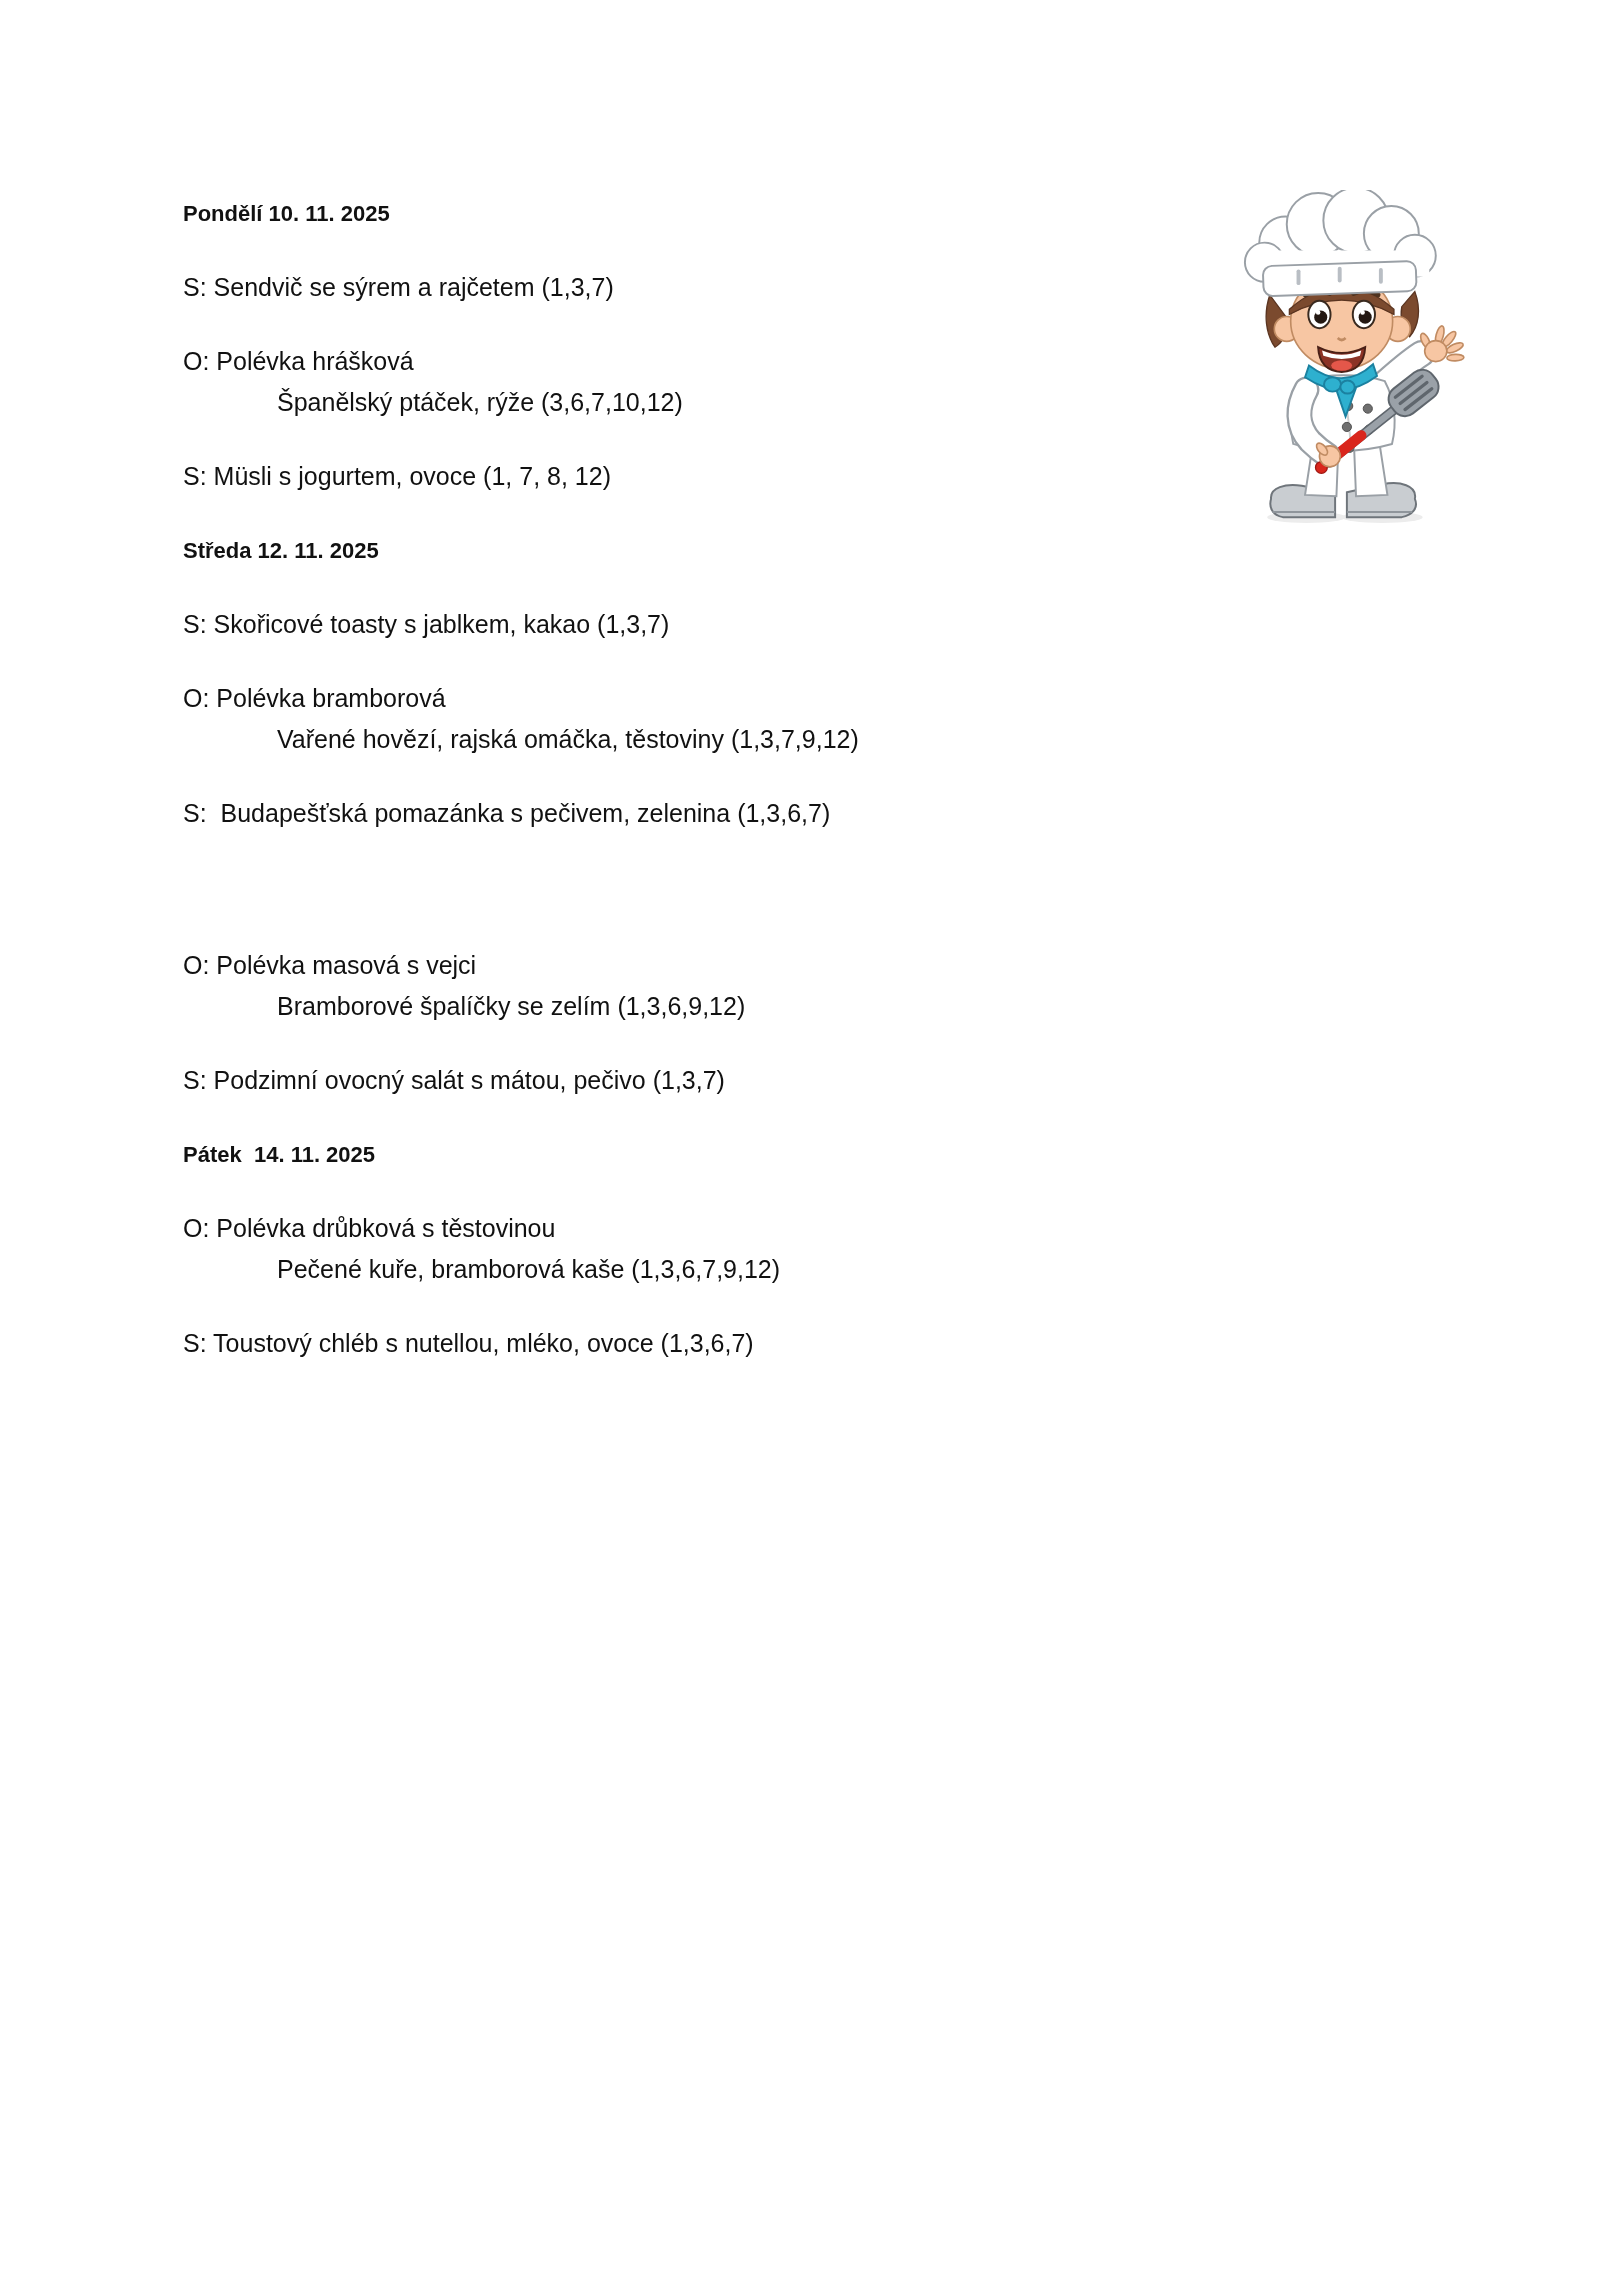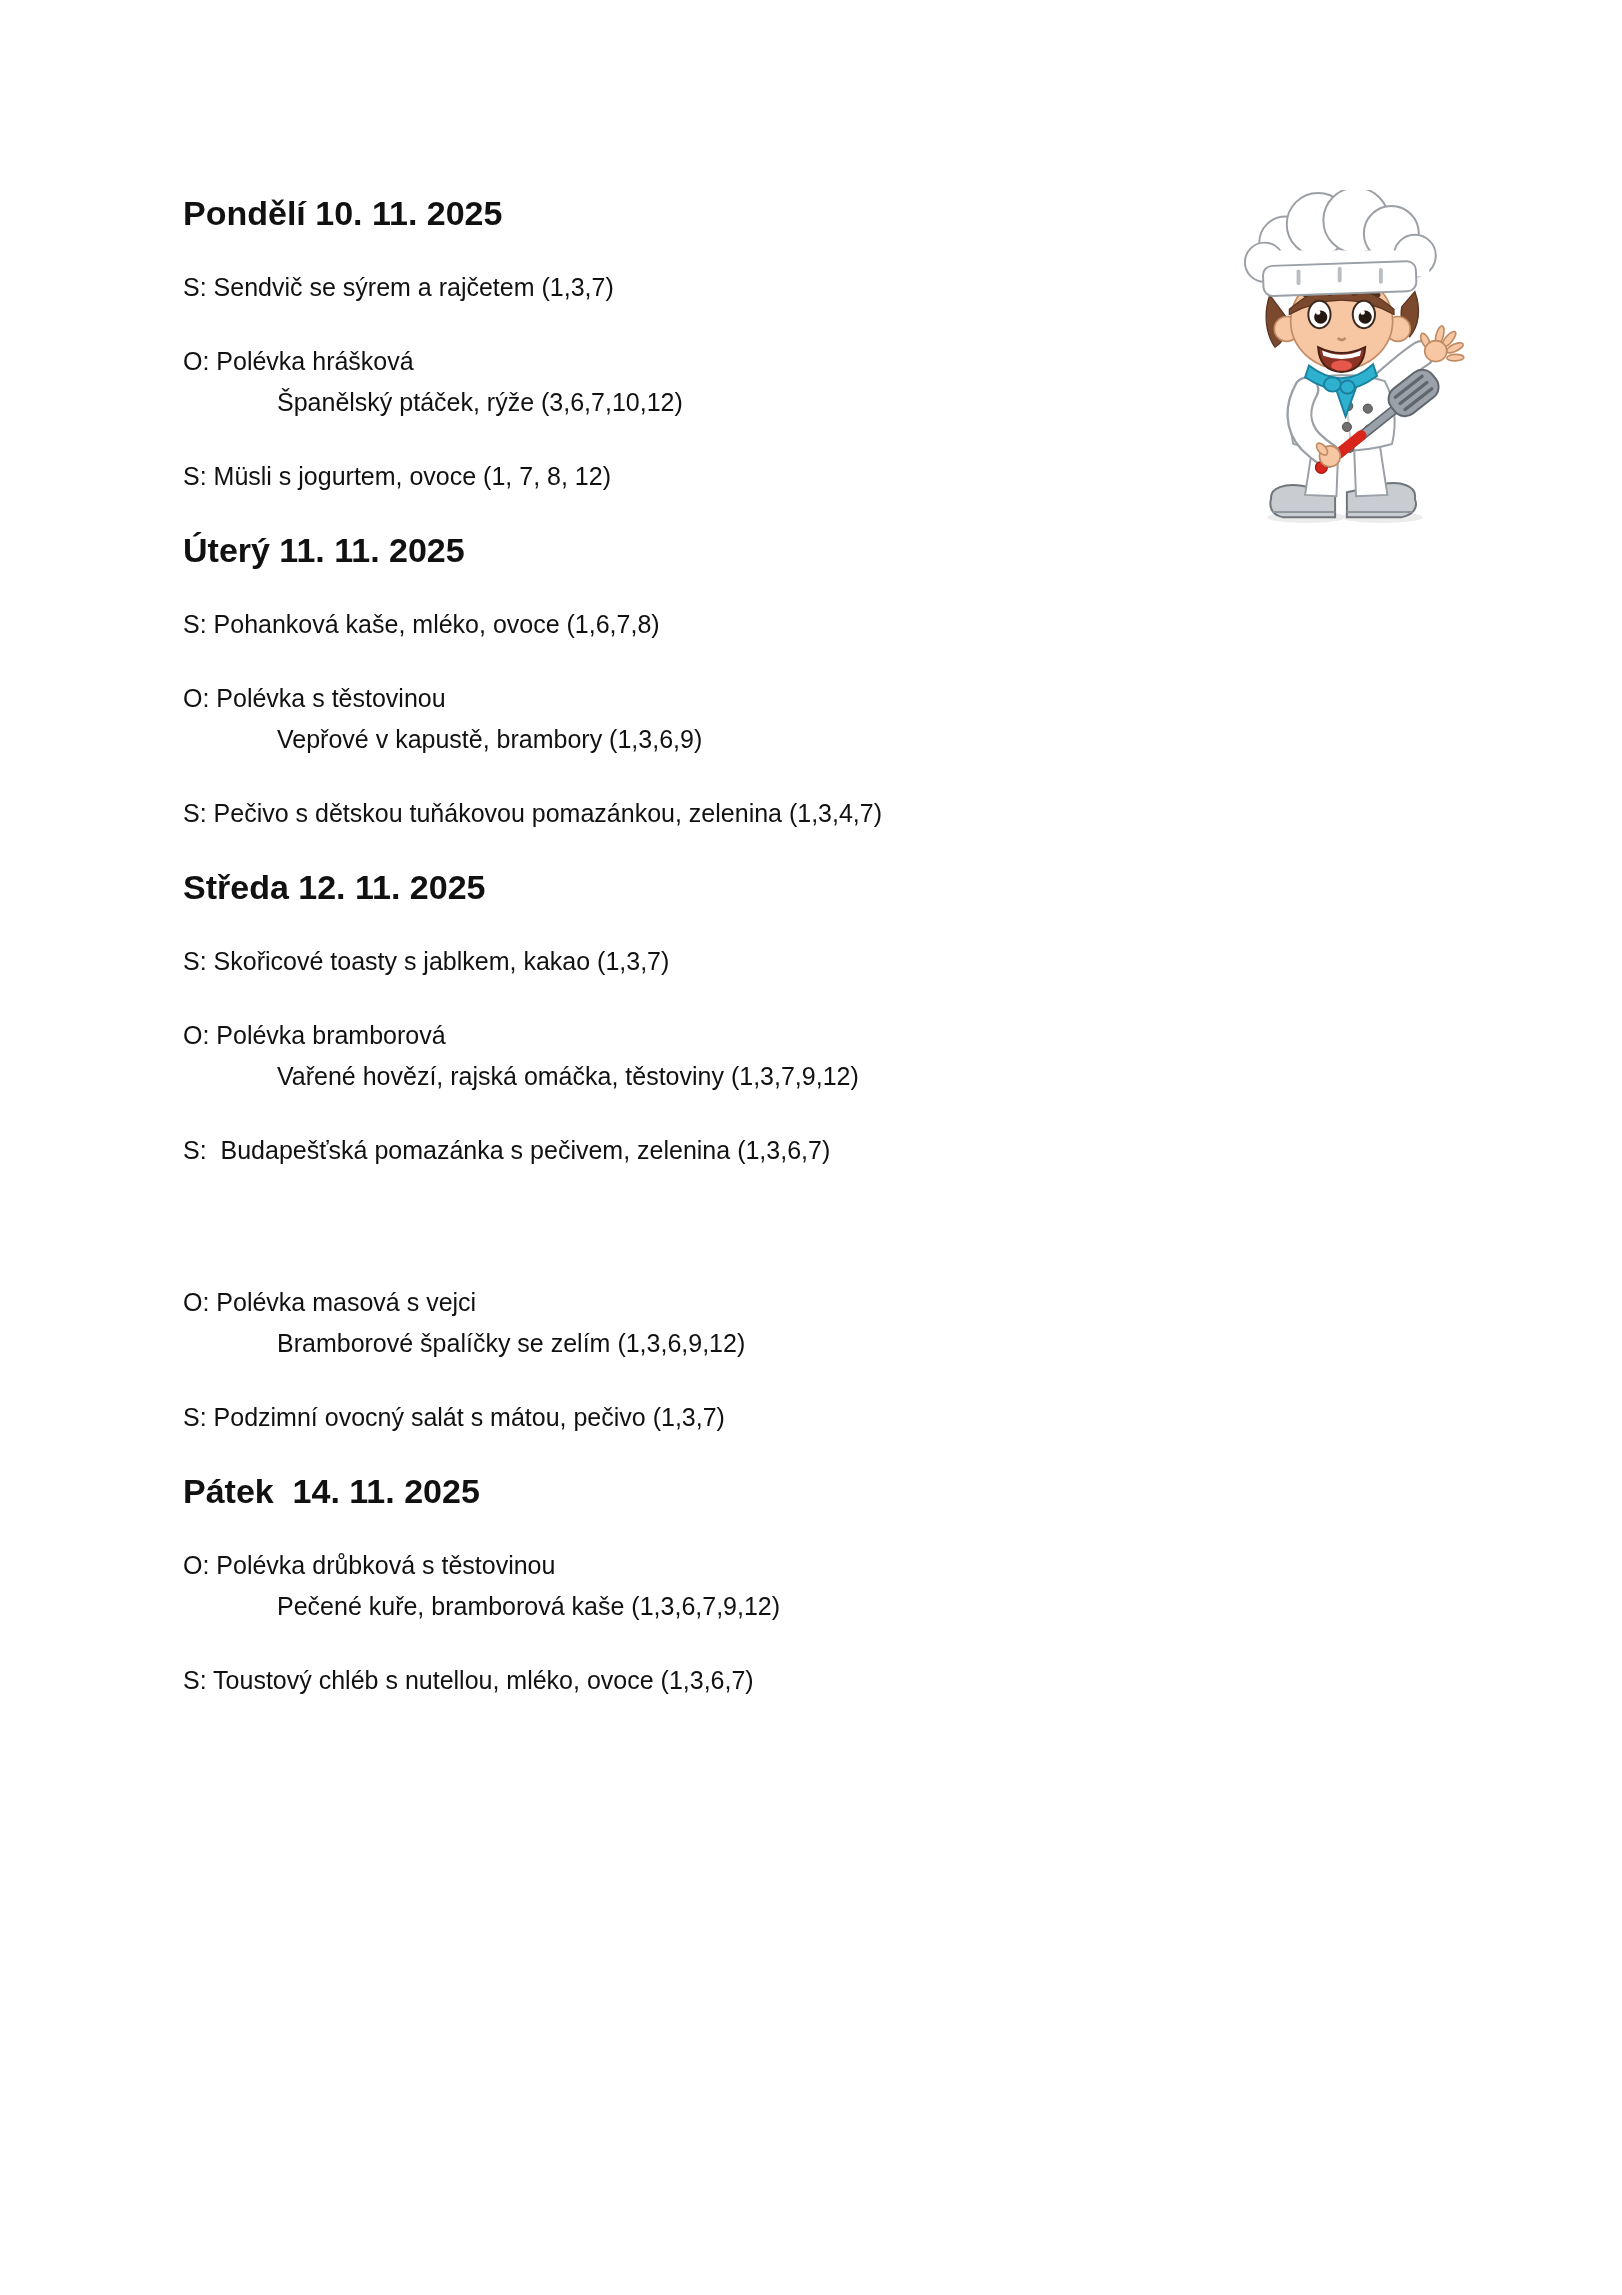--- a/index.html
+++ b/index.html
@@ -12,21 +12,21 @@
     color:#111111;
     overflow:hidden;
   }
   .content{
     position:absolute;
     left:183px;
     top:193px;
     width:1112px;
   }
   .day h2{
-    font-size:34px;
+    font-size:22px;
     line-height:41px;
     font-weight:700;
     margin:0 0 33px 0;
     white-space:pre;
   }
   .line{
     font-size:25px;
     line-height:41px;
     margin:0 0 33px 0;
     white-space:pre;
@@ -65,27 +65,20 @@
   <div class="content">
 
     <section class="day">
       <h2>Pondělí 10. 11. 2025</h2>
       <p class="line">S: Sendvič se sýrem a rajčetem (1,3,7)</p>
       <p class="line soup">O: Polévka hrášková</p>
       <p class="line indent">Španělský ptáček, rýže (3,6,7,10,12)</p>
       <p class="line">S: Müsli s jogurtem, ovoce (1, 7, 8, 12)</p>
     </section>
 
-    <section class="day">
-      <h2>Úterý 11. 11. 2025</h2>
-      <p class="line">S: Pohanková kaše, mléko, ovoce (1,6,7,8)</p>
-      <p class="line soup">O: Polévka s těstovinou</p>
-      <p class="line indent">Vepřové v kapustě, brambory (1,3,6,9)</p>
-      <p class="line">S: Pečivo s dětskou tuňákovou pomazánkou, zelenina (1,3,4,7)</p>
-    </section>
 
     <section class="day">
       <h2>Středa 12. 11. 2025</h2>
       <p class="line">S: Skořicové toasty s jablkem, kakao (1,3,7)</p>
       <p class="line soup">O: Polévka bramborová</p>
       <p class="line indent">Vařené hovězí, rajská omáčka, těstoviny (1,3,7,9,12)</p>
       <p class="line">S:  Budapešťská pomazánka s pečivem, zelenina (1,3,6,7)</p>
     </section>
 
     <section class="day extra-gap">

